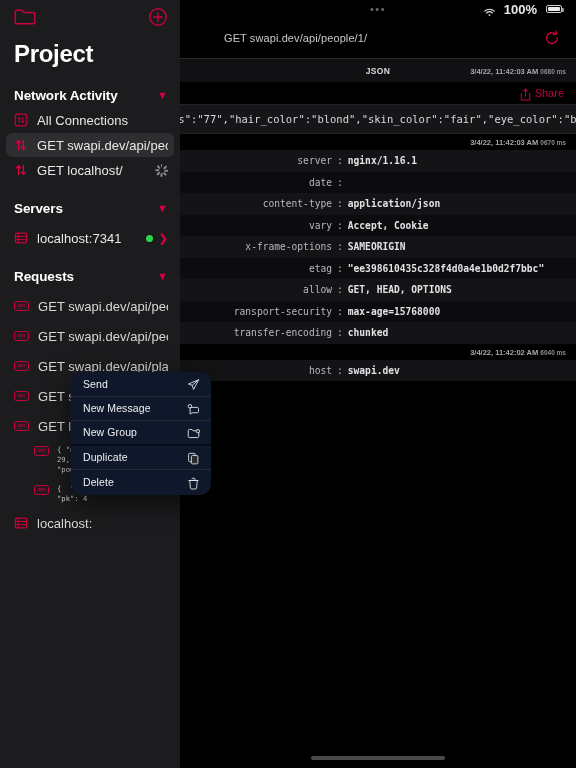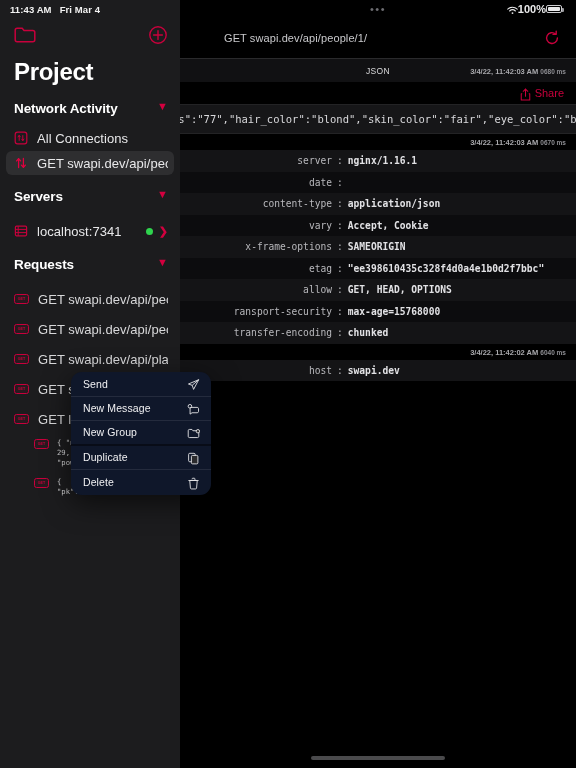--- a/index.html
+++ b/index.html
@@ -33,21 +33,21 @@
   .folder-icon { width:22px; height:18px; position:relative; }
   .folder-icon svg { display:block; }
   .plus-circle { width:20px; height:20px; }
 
   .proj-title {
     padding:6px 0 10px 14px;
     font-size:24px; font-weight:700; color:#fff; letter-spacing:-.3px;
   }
 
   .section-head {
-    display:flex; align-items:flex-start; justify-content:space-between;
+    display:flex; align-items:center; justify-content:space-between;
     padding:0 12px 0 14px; height:24px; margin-top:5px;
   }
   .section-head .sh-label {
     font-size:13.5px; font-weight:700; color:#fff; letter-spacing:-.1px;
   }
   .chev-down { color:#d3003f; font-size:11px; line-height:1; }
 
   .row {
     display:flex; align-items:center; gap:9px;
     height:24px; margin:1px 6px; padding:0 6px 0 8px;
@@ -110,22 +110,22 @@
   #main { position:absolute; left:180px; top:0; width:396px; height:768px; background:#000; }
   .main-status {
     height:18px; display:flex; align-items:center; justify-content:space-between;
     padding:0 14px 0 0; position:relative;
   }
   .dots-handle {
     position:absolute; left:50%; transform:translateX(-50%);
     color:#6e6e73; font-size:11px; letter-spacing:1.5px; line-height:1;
   }
   .sb-right {
-    margin-left:auto; display:flex; align-items:center; gap:0;
-    font-size:11px; color:#e9e9ea; font-weight:600;
+    margin-left:auto; display:flex; align-items:center; gap:9px;
+    font-size:13px; color:#e9e9ea; font-weight:600;
   }
   .wifi-ico { width:11px; height:9px; }
   .batt { width:16px; height:8px; border:1px solid #cfcfd2; border-radius:2px; position:relative; }
   .batt:after { content:""; position:absolute; right:-2.5px; top:2px; width:1.5px; height:3.5px; background:#9a9a9e; border-radius:0 1px 1px 0;}
   .batt i { position:absolute; left:1px; top:1px; bottom:1px; width:12px; background:#e9e9ea; border-radius:1px; }
 
   .main-titlebar {
     height:40px; display:flex; align-items:center; justify-content:space-between;
     padding:0 16px 0 0;
   }
@@ -133,21 +133,21 @@
     font-size:11px; color:#c9c9cc; letter-spacing:.1px;
     margin-left:44px;
   }
   .refresh-ico { width:16px; height:16px; color:#c8003c; }
 
   .resp-header {
     position:relative; height:24px;
     display:flex; align-items:center; justify-content:center;
     background:#111113; border-top:.5px solid #2a2a2c;
   }
-  .resp-type { font-size:8.5px; font-weight:400; color:#d8d8da; letter-spacing:.3px; }
+  .resp-type { font-size:8.5px; font-weight:700; color:#d8d8da; letter-spacing:.3px; }
   .resp-time {
     position:absolute; right:10px; top:50%; transform:translateY(-50%);
     font-size:7.5px; color:#a8a8ac; font-weight:600; white-space:nowrap;
   }
   .resp-time .ms { font-size:6.5px; color:#8e8e93; }
   .share-bar {
     height:22px; display:flex; align-items:center; justify-content:flex-end;
     padding-right:12px; gap:4px; background:#000;
   }
   .share-lbl { font-size:11px; color:#c8003c; }
@@ -189,24 +189,20 @@
     bottom:8px; width:134px; height:4px; border-radius:3px; background:#4a4a4c;
   }
 </style>
 </head>
 <body>
 
 <div id="app">
 
   <div id="sidebar">
 
-    <div class="statusbar">
-      <span class="sb-time">11:43 AM</span>
-      <span class="sb-date">Fri Mar 4</span>
-    </div>
 
     <div class="sb-toolbar">
       <span class="folder-icon">
         <svg width="22" height="18" viewBox="0 0 22 18">
             <path d="M1.2 4.2c0-1.1.9-2 2-2h5l1.8 2.2h8.8c1.1 0 2 .9 2 2v7.4c0 1.1-.9 2-2 2H3.2c-1.1 0-2-.9-2-2z" fill="none" stroke="#c8003c" stroke-width="1.5"></path>
           </svg>
       </span>
       <span class="plus-circle">
         <svg width="20" height="20" viewBox="0 0 20 20">
             <circle cx="10" cy="10" r="8.2" fill="none" stroke="#c8003c" stroke-width="1.4"></circle>
@@ -234,20 +230,40 @@
 
     <div class="row selected">
       <span class="ico">
         <svg width="14" height="14" viewBox="0 0 14 14">
             <path d="M4.6 11.6V2.6M4.6 2.6L2.6 4.9M4.6 2.6l2 2.3M9.4 2.4v9M9.4 11.4l-2-2.3M9.4 11.4l2-2.3" stroke="#e0003f" stroke-width="1.3" stroke-linecap="round" stroke-linejoin="round" fill="none"></path>
           </svg>
       </span>
       <span class="rlabel">GET swapi.dev/api/people/1/</span>
     </div>
 
+    <div class="row">
+      <span class="ico">
+        <svg width="14" height="14" viewBox="0 0 14 14">
+            <path d="M4.6 11.6V2.6M4.6 2.6L2.6 4.9M4.6 2.6l2 2.3M9.4 2.4v9M9.4 11.4l-2-2.3M9.4 11.4l2-2.3" stroke="#e0003f" stroke-width="1.3" stroke-linecap="round" stroke-linejoin="round" fill="none"></path>
+          </svg>
+      </span>
+      <span class="rlabel">GET localhost/</span>
+      <span class="rtrail">
+        <span class="spinner">
+          <i style="transform:rotate(0deg)"></i>
+            <i style="transform:rotate(45deg)"></i>
+            <i style="transform:rotate(90deg)"></i>
+            <i style="transform:rotate(135deg)"></i>
+            <i style="transform:rotate(180deg)"></i>
+            <i style="transform:rotate(225deg)"></i>
+            <i style="transform:rotate(270deg)"></i>
+            <i style="transform:rotate(315deg)"></i>
+        </span>
+      </span>
+    </div>
 
     <div class="section-head" style="margin-top:14px">
       <span class="sh-label">Servers</span>
       <span class="chev-down">▼</span>
     </div>
 
     <div class="row" style="margin-top:6px">
       <span class="ico">
         <svg width="14" height="14" viewBox="0 0 14 14">
             <rect x="1.4" y="2.2" width="11.2" height="9.6" rx="1.2" fill="none" stroke="#c8003c" stroke-width="1.2"></rect>
@@ -298,20 +314,29 @@
 29, "se
 "power</span>
         </div>
         <div class="rowmulti" style="margin-top:9px">
           <span class="badge-method" style="margin-top:1px">GET</span>
           <span class="json-prev">{  "act
 "pk": 4</span>
         </div>
       </div>
 
+      <div class="row" style="margin-top:7px">
+        <span class="ico">
+          <svg width="14" height="14" viewBox="0 0 14 14">
+              <rect x="1.4" y="2.2" width="11.2" height="9.6" rx="1.2" fill="none" stroke="#c8003c" stroke-width="1.2"></rect>
+              <path d="M1.4 5.4h11.2M1.4 8.6h11.2M4.2 2.2v9.6" stroke="#c8003c" stroke-width="1"></path>
+            </svg>
+        </span>
+        <span class="rlabel dim">localhost:</span>
+      </div>
     </div>
   </div>
 
   <div id="ctxmenu">
     <div class="ctx-item">
       <span class="ctx-label">Send</span>
       <span class="ctx-ico">
         <svg width="13" height="13" viewBox="0 0 16 16">
             <path d="M14.4 2.1 1.8 7.4l4.6 1.6 7.9-6.9z" fill="none" stroke="#e6e6e8" stroke-width="1.1" stroke-linejoin="round"></path>
             <path d="M6.4 9 8.1 14l6.3-11.9" fill="none" stroke="#e6e6e8" stroke-width="1.1" stroke-linejoin="round"></path>

